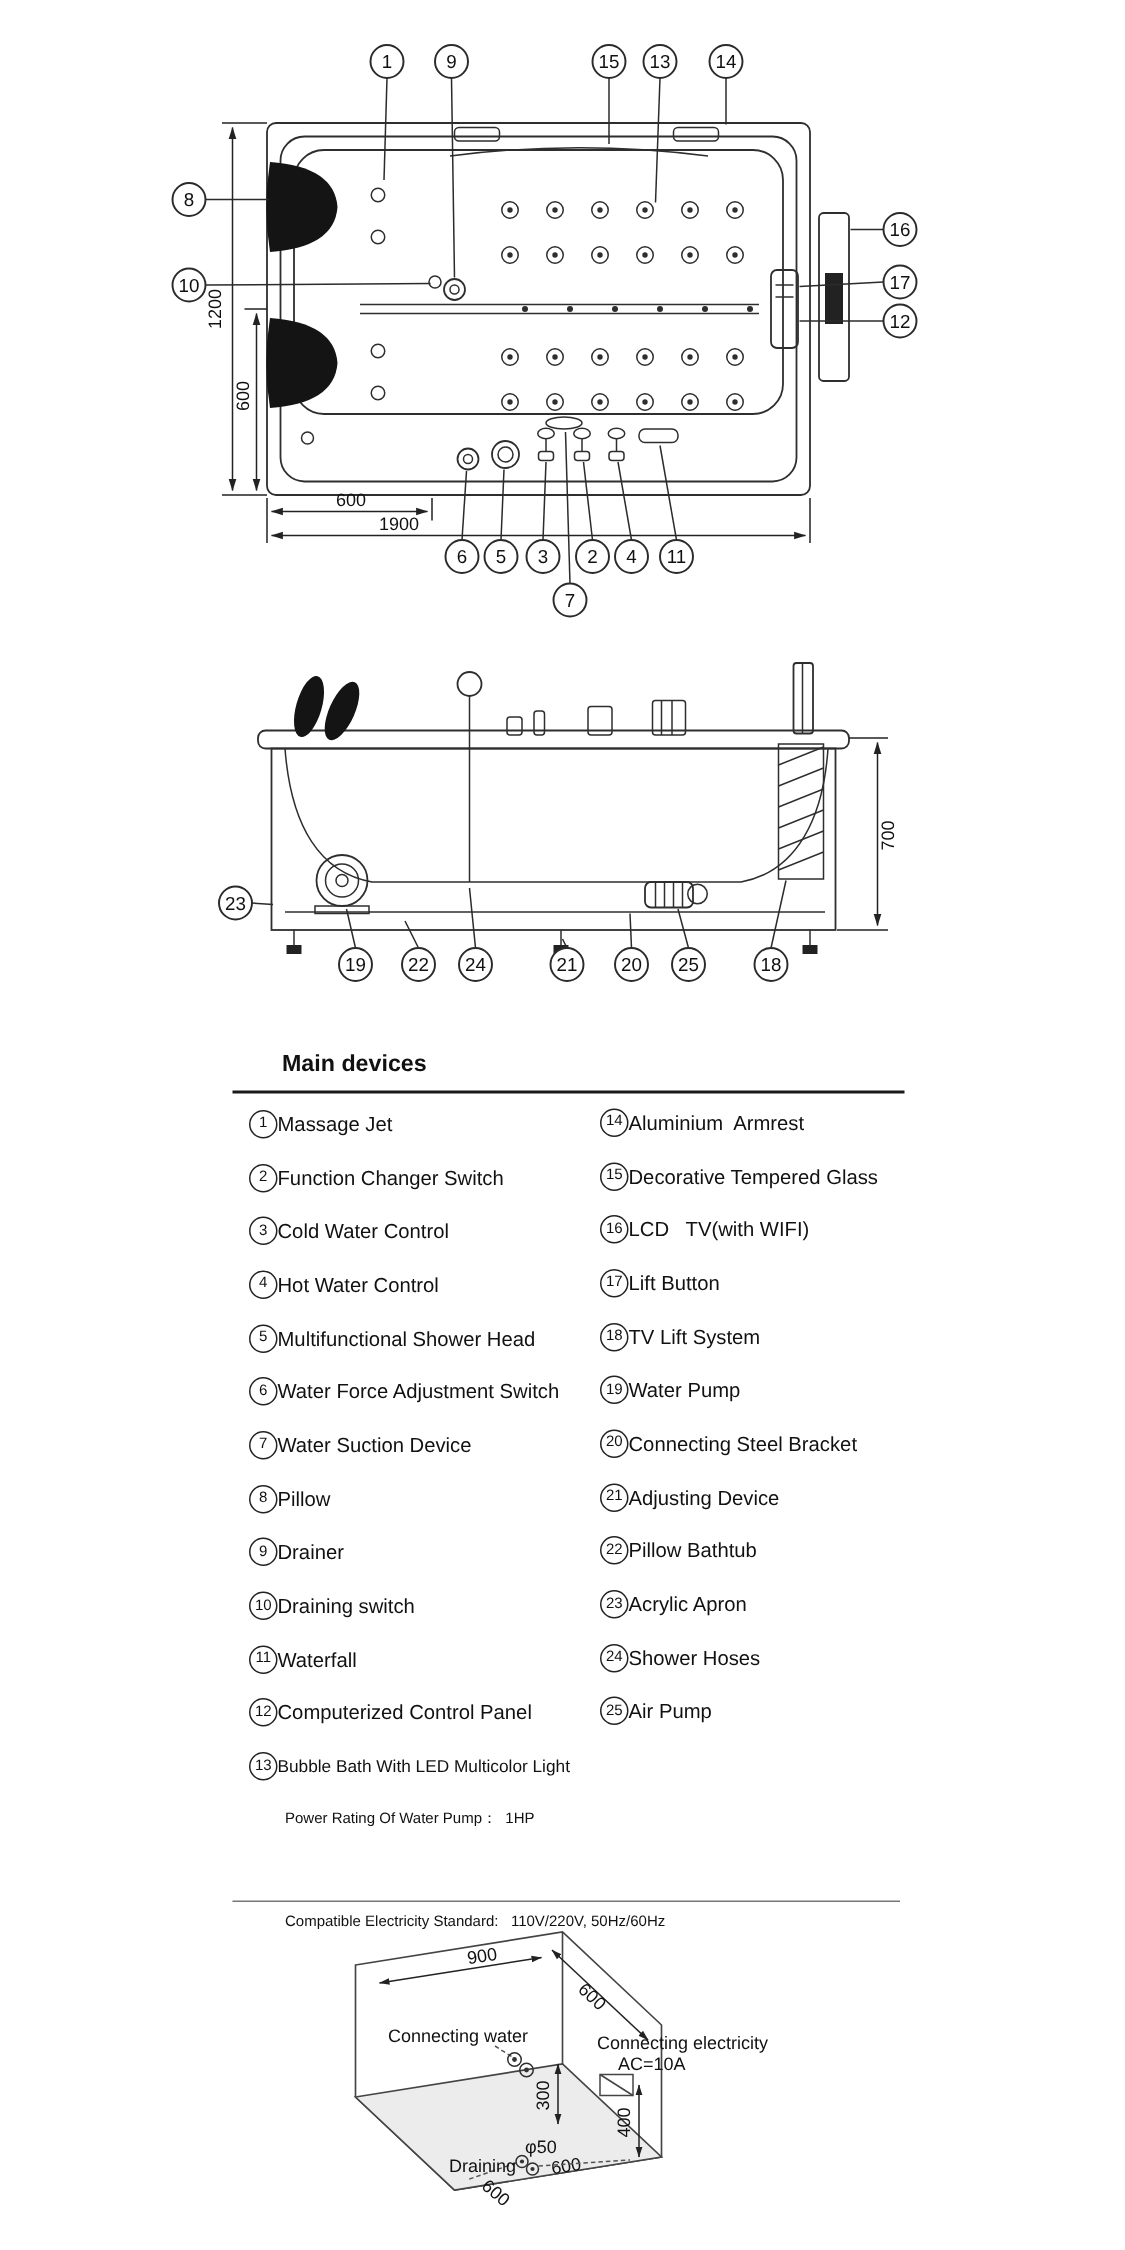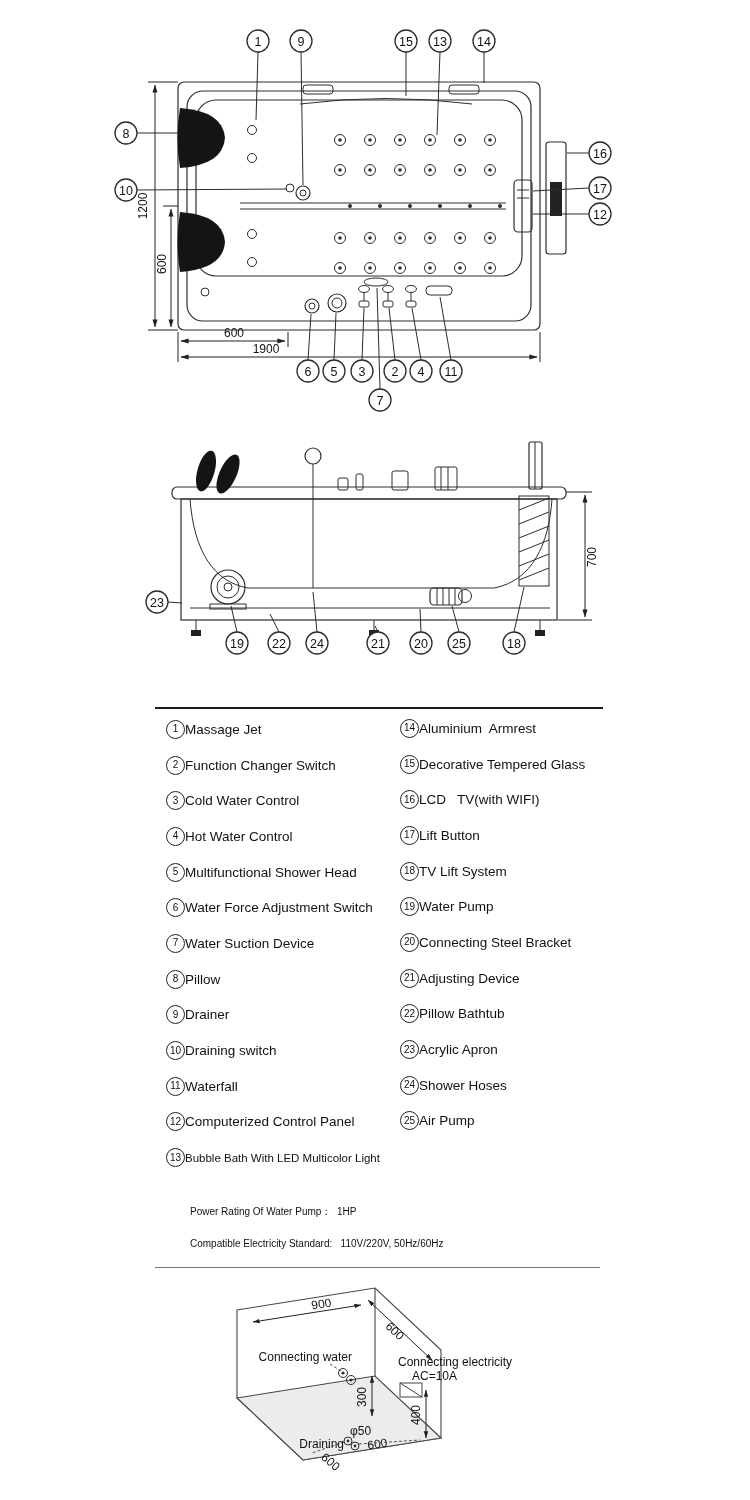--- a/index.html
+++ b/index.html
@@ -22,21 +22,21 @@
   .legend .rule{height:1.5px;background:#1a1a1a;margin-top:7px}
   .cols{position:relative;height:460px}
   .colL{position:absolute;left:11px;top:3px;width:232px}
   .colR{position:absolute;left:245px;top:2px;width:203px}
   .item{display:flex;align-items:center;height:35.7px}
   .itemnum{width:19px;height:19px;border:1.3px solid #222;border-radius:50%;display:flex;align-items:center;justify-content:center;font-size:10px;flex:0 0 19px;line-height:1}
   .itemlbl{margin-left:0;font-size:13.5px;white-space:pre}
   .colL .item:nth-child(13) .itemlbl{font-size:11.5px}
   .note{position:absolute;left:190px;font-size:10px;white-space:pre}
   .note1{top:1205px}
-  .note2{top:1238px}
+  .note2{top:1276px}
   .divider{position:absolute;left:155px;top:1267px;width:445px;height:1px;background:#777}
 </style>
 </head>
 <body>
 
 <div class="page">
 
   <svg class="abs" style="top:0" width="750" height="430" viewBox="0 0 750 430">
     <defs>
       <marker id="arrA" viewBox="0 0 10 10" refX="9.5" refY="5" markerWidth="8" markerHeight="8" orient="auto-start-reverse">
@@ -354,20 +354,21 @@
         <text x="459" y="217.5">25</text>
       </g>
     <g class="co">
         <line x1="514" y1="202" x2="524" y2="157"></line>
         <circle cx="514" cy="213" r="11"></circle>
         <text x="514" y="217.5">18</text>
       </g>
   </svg>
 
   <div class="legend">
+    <h2>Main devices</h2>
     <div class="rule"></div>
     <div class="cols">
       <div class="colL">
         <div class="item">
             <span class="itemnum">1</span>
             <span class="itemlbl">Massage Jet</span>
           </div>
         <div class="item">
             <span class="itemnum">2</span>
             <span class="itemlbl">Function Changer Switch</span>

